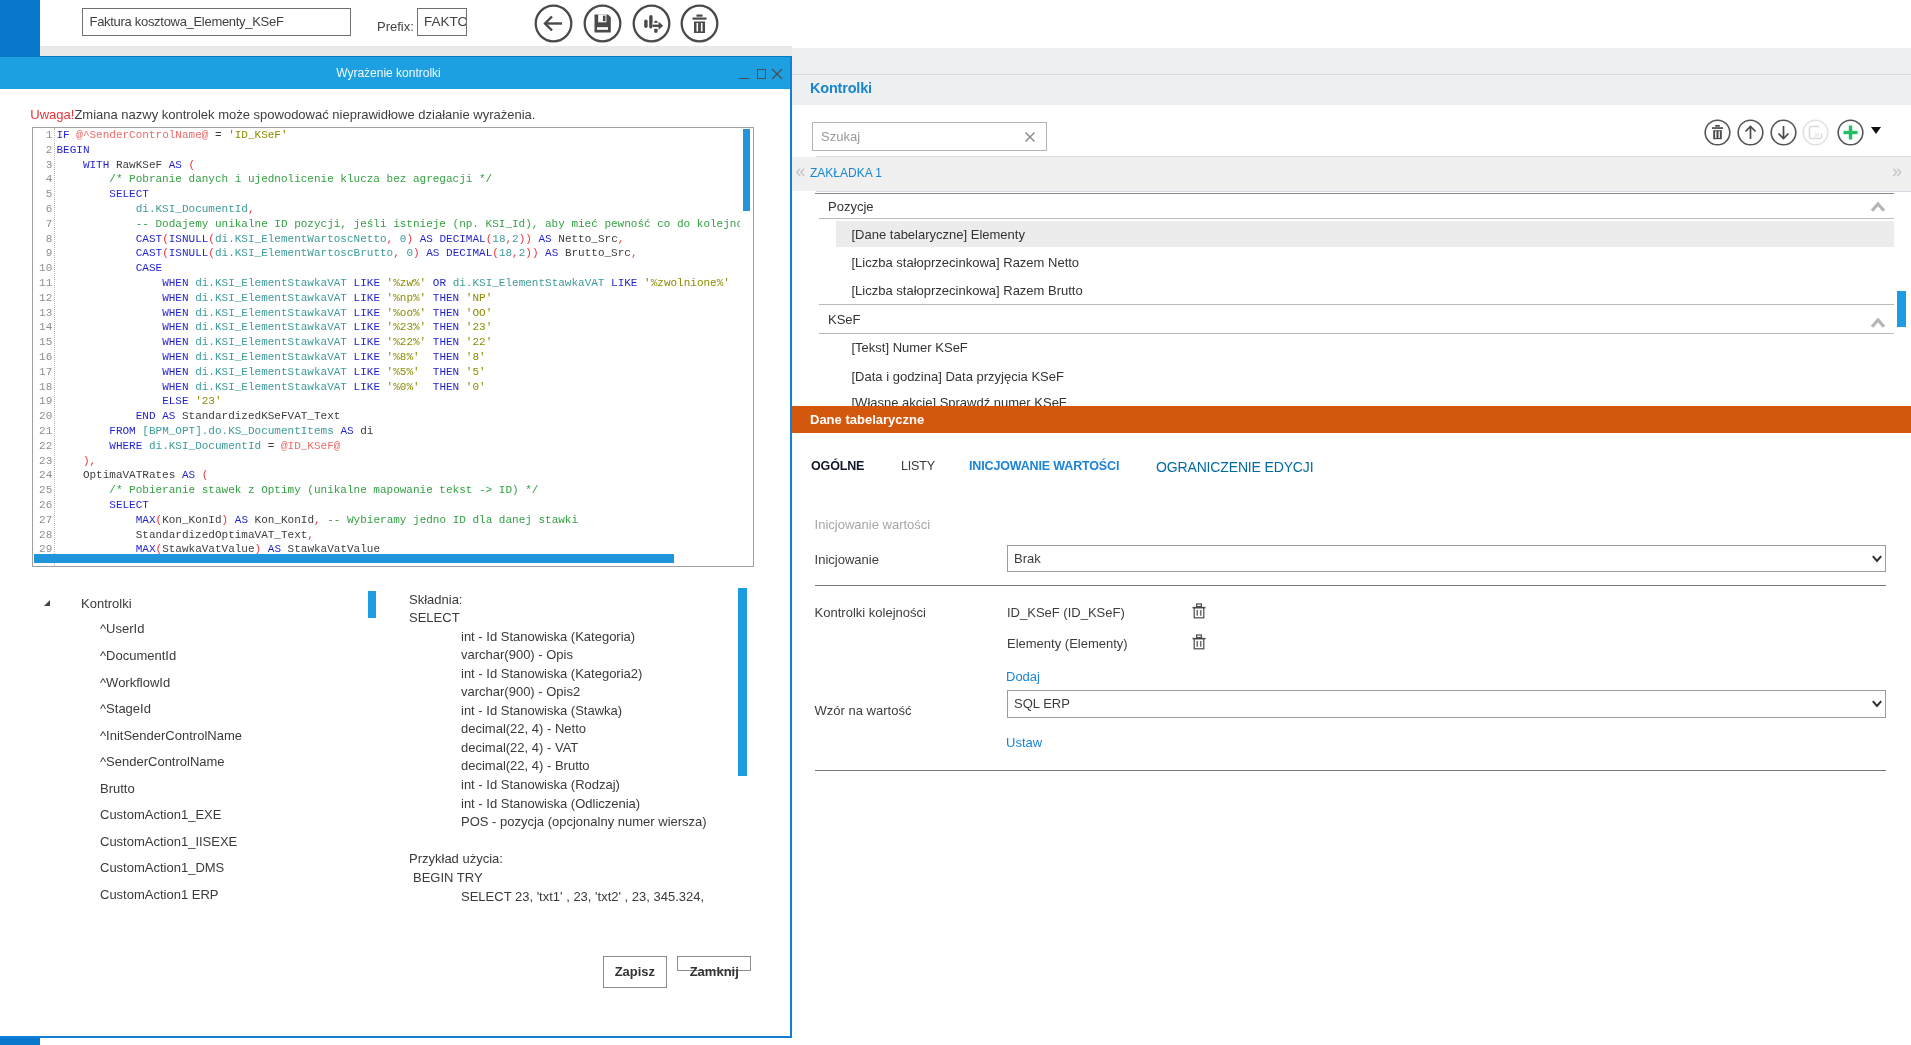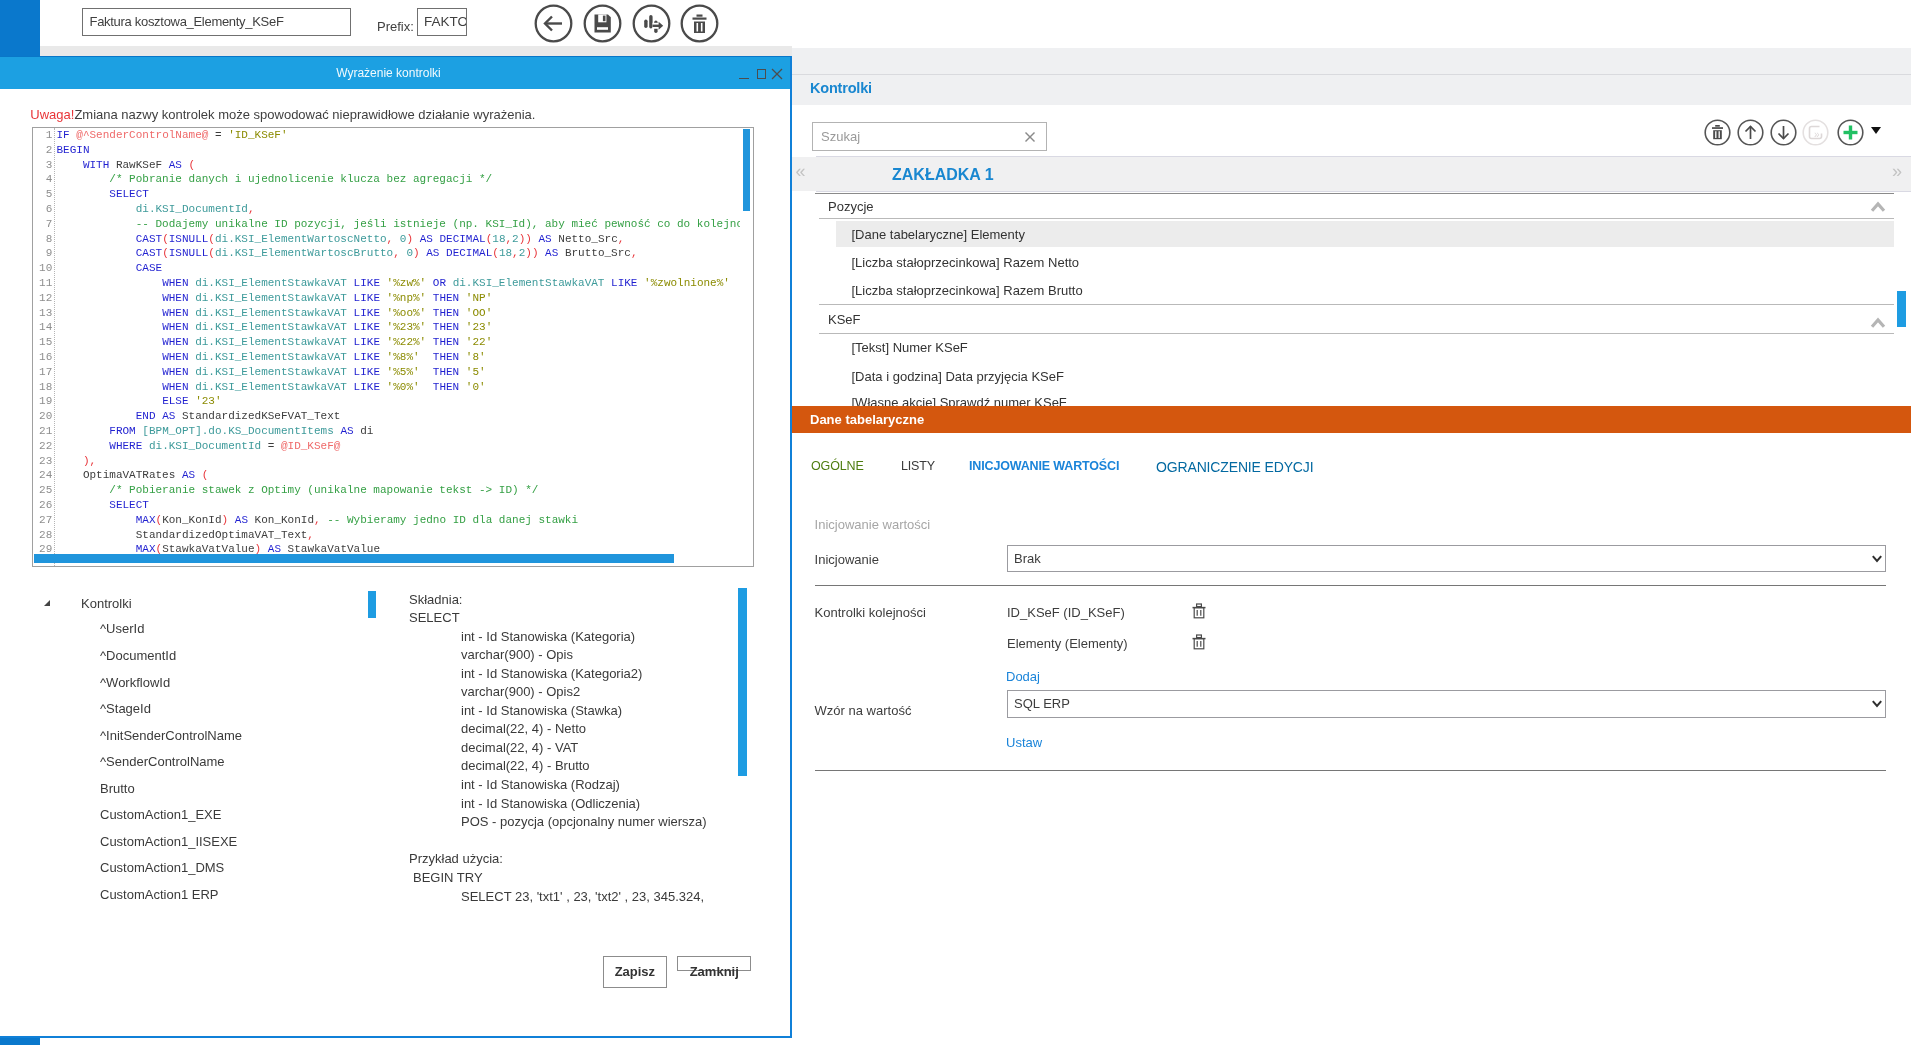--- a/index.html
+++ b/index.html
@@ -123,21 +123,21 @@
     </g>
   </svg>
 <div style="position:absolute;left:1871px;top:127px;width:0;height:0;border-left:5.5px solid transparent;border-right:5.5px solid transparent;border-top:7px solid #111"></div>
 
 <div class="abs" style="left:792px;top:157px;width:1119px;height:33.5px;background:#f0f0f1"></div>
 <div class="abs" style="left:816px;top:156px;width:1095px;height:1px;background:#d9d9e3"></div>
 <div class="abs" style="left:816px;top:190.5px;width:1095px;height:1px;background:#d9d9e3"></div>
 <div class="abs" style="left:815px;top:192.6px;width:1078.5px;height:1.3px;background:#8a8a8a"></div>
 <div class="abs" style="left:795.5px;top:161px;font-size:18px;color:#c3c3c3">«</div>
 <div class="abs" style="left:1892px;top:161px;font-size:18px;color:#c3c3c3">»</div>
-<div class="abs" style="left:892px;top:165.5px;font-size:16px;font-weight:bold;color:#1987d0">ZAKŁADKA 1</div>
+<div class="abs" style="left:810px;top:165.5px;font-size:12px;font-weight:normal;color:#1987d0">ZAKŁADKA 1</div>
 
 <div class="li" style="left:828px;top:198.5px">Pozycje</div>
 <svg style="position:absolute;left:1869.5px;top:200.5px" width="16" height="12" viewBox="0 0 16 12">
     <polyline points="2,9.8 8,3 14,9.8" fill="none" stroke="#b5b5b5" stroke-width="3.2"></polyline>
   </svg>
 <div class="hl" style="left:819px;top:218px;width:1074.5px"></div>
 <div class="abs" style="left:836px;top:220.5px;width:1057.5px;height:26px;background:#ececec"></div>
 <div class="li" style="left:851.5px;top:227px">[Dane tabelaryczne] Elementy</div>
 <div class="li" style="left:851.5px;top:254.5px">[Liczba stałoprzecinkowa] Razem Netto</div>
 <div class="li" style="left:851.5px;top:282.5px">[Liczba stałoprzecinkowa] Razem Brutto</div>
@@ -150,21 +150,21 @@
 <div class="li" style="left:851.5px;top:339.5px">[Tekst] Numer KSeF</div>
 <div class="li" style="left:851.5px;top:368.5px">[Data i godzina] Data przyjęcia KSeF</div>
 <div class="abs" style="left:792px;top:390px;width:1119px;height:16px;overflow:hidden">
   <div class="li" style="left:59.5px;top:5px">[Własne akcje] Sprawdź numer KSeF</div>
 </div>
 <div class="abs" style="left:1897px;top:291px;width:9px;height:35.5px;background:#1e9ce2"></div>
 
 <div class="abs" style="left:792px;top:406px;width:1119px;height:26.5px;background:#d4570e"></div>
 <div class="abs" style="left:810px;top:412px;font-size:13px;font-weight:bold;color:#fff">Dane tabelaryczne</div>
 
-<div class="abs" style="left:811px;top:459px;font-size:12.5px;font-weight:normal;color:#4d7c0f;letter-spacing:-0.15px">OGÓLNE</div>
+<div class="abs" style="left:811px;top:459px;font-size:12.5px;font-weight:bold;color:#0f172a;letter-spacing:-0.15px">OGÓLNE</div>
 <div class="abs" style="left:901px;top:459px;font-size:12.5px;font-weight:normal;color:#3a3a3a;letter-spacing:-0.15px">LISTY</div>
 <div class="abs" style="left:969px;top:459px;font-size:12.5px;font-weight:bold;color:#1a84d9;letter-spacing:-0.15px">INICJOWANIE WARTOŚCI</div>
 <div class="abs" style="left:1156px;top:459px;font-size:14px;font-weight:normal;color:#0369a1;letter-spacing:-0.15px">OGRANICZENIE EDYCJI</div>
 
 <div class="abs" style="left:814.6px;top:516.5px;font-size:13px;color:#a6a6a6">Inicjowanie wartości</div>
 <div class="lbl" style="left:814.6px;top:551.5px">Inicjowanie</div>
 <div class="abs" style="left:1007px;top:544.8px;width:879px;height:27.5px;border:1px solid #9b9ba0;background:#fff;
      font-size:13px;color:#3d3d3d;line-height:26px;padding-left:6px">Brak</div>
 <svg style="position:absolute;left:1872px;top:554.5px" width="10" height="8" viewBox="0 0 10 8">
     <polyline points="0.8,1.2 5,6 9.2,1.2" fill="none" stroke="#2f2f2f" stroke-width="2"></polyline>

